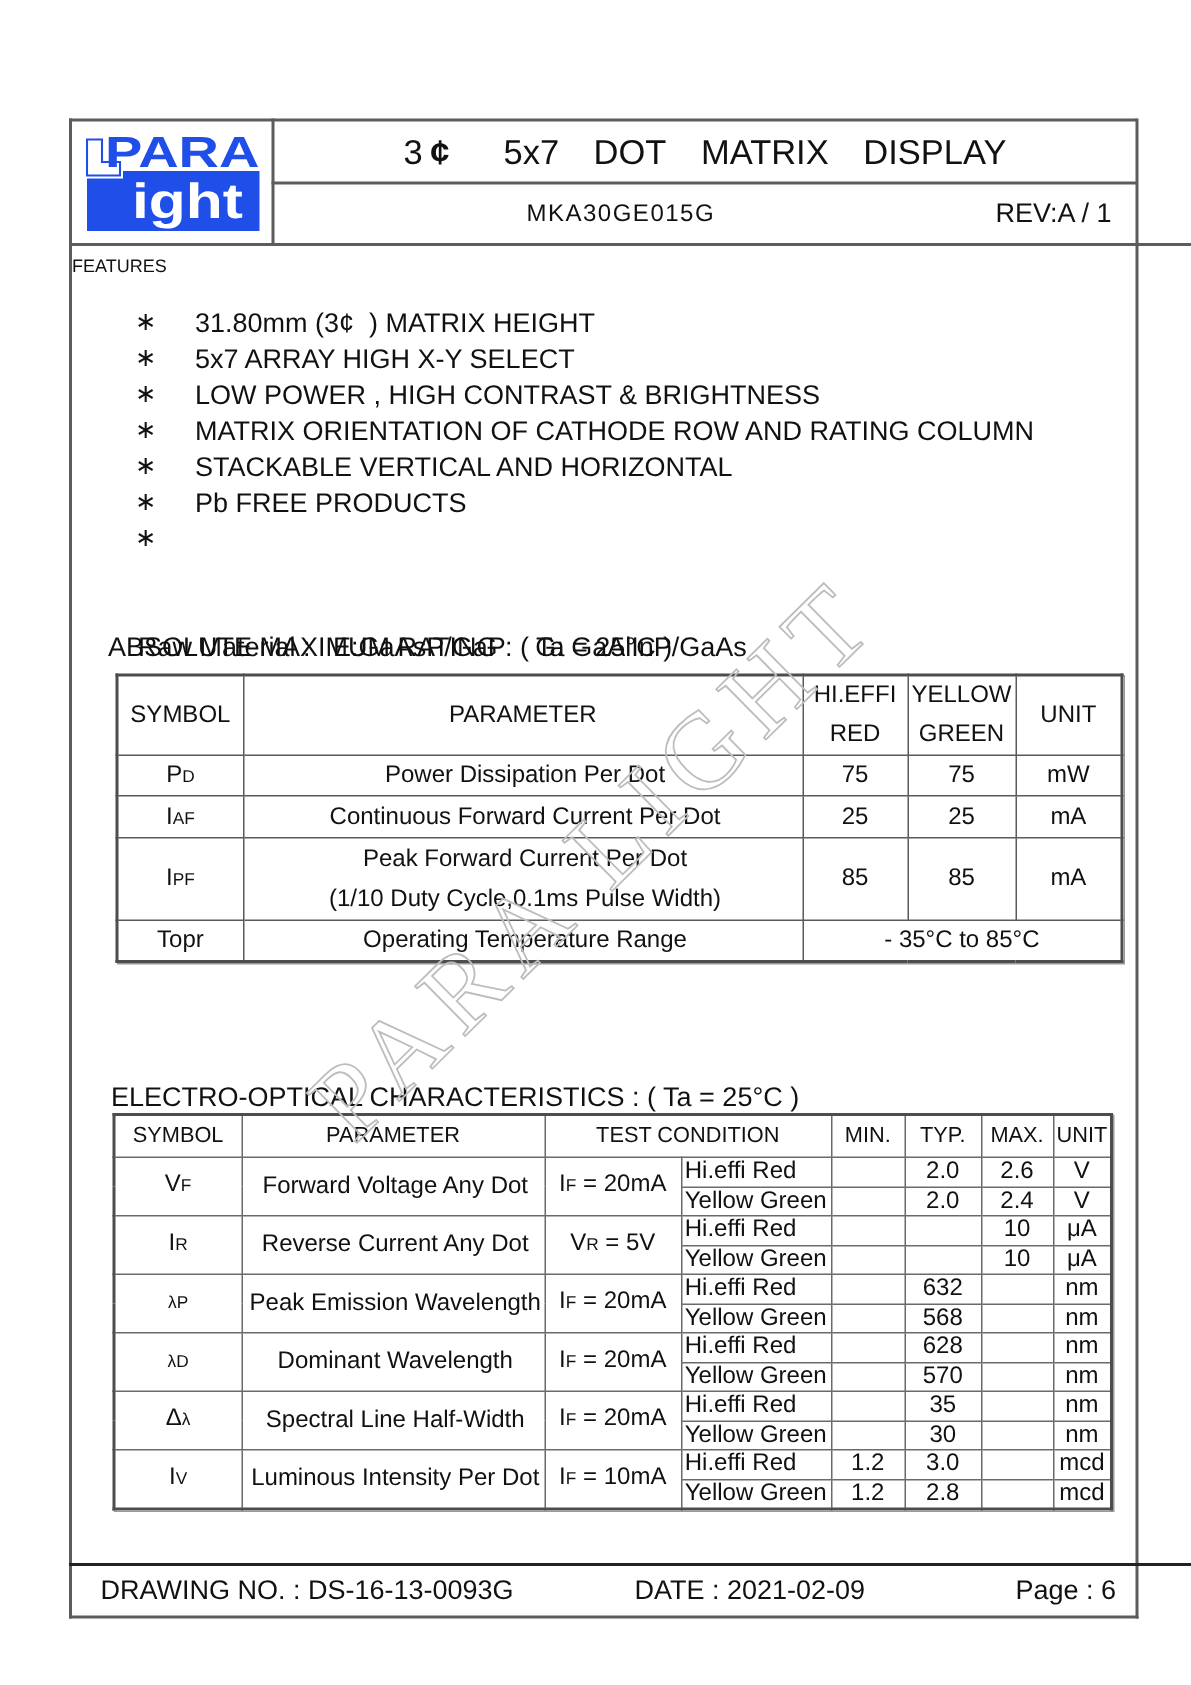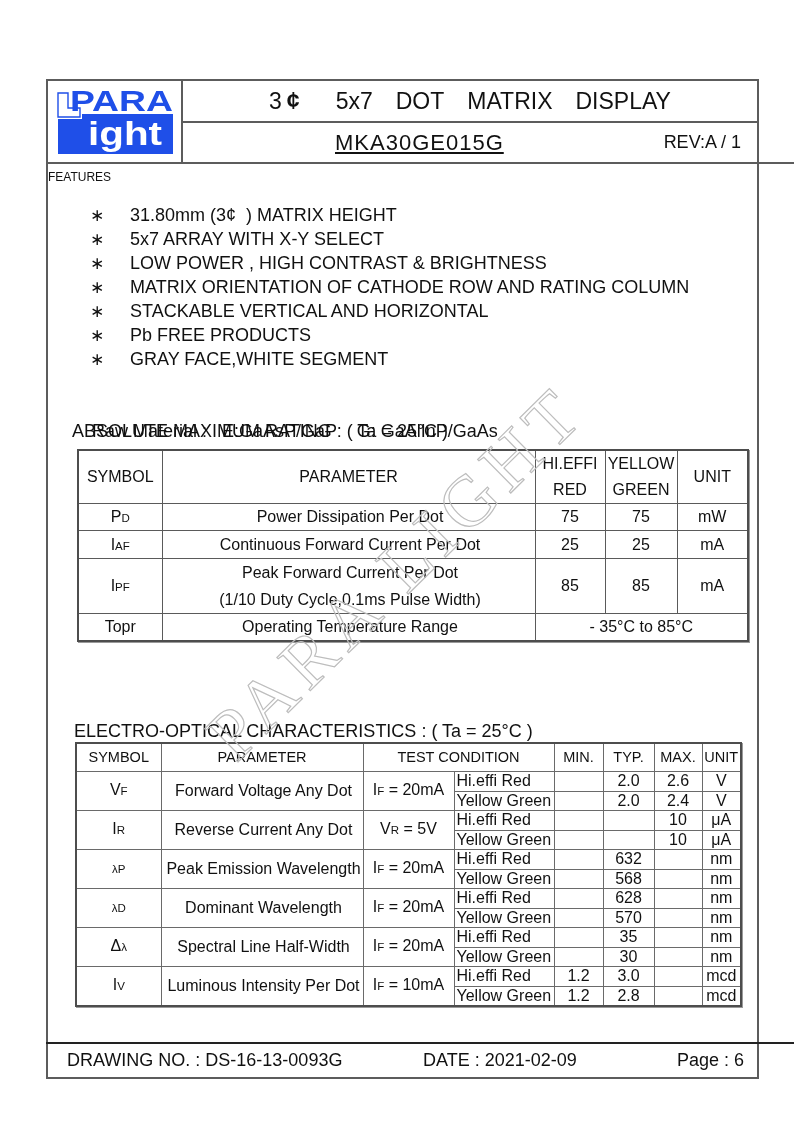--- a/index.html
+++ b/index.html
@@ -15,21 +15,21 @@
   .title-row {
     position: absolute; left: 183px; top: 81px; width: 574px; height: 40px;
     display: flex; align-items: center; justify-content: center;
     font-size: 23px; white-space: pre;
   }
   .title-row .sz { margin-right: 5px; }
   .title-row .sym { font-weight: bold; margin-right: 36px; }
   .title-row .word { margin-right: 23px; }
   .title-row .word:last-child { margin-right: 0; }
   .pn-row { position: absolute; left: 183px; top: 123px; width: 574px; height: 39px; }
-  .pn { position: absolute; left: 152px; top: 0; line-height: 39px; font-size: 22px; letter-spacing: 1px; text-decoration: underline; }
+  .pn { position: absolute; left: 168px; top: 0; line-height: 39px; font-size: 16px; letter-spacing: 1px; }
   .rev { position: absolute; right: 16px; top: 0; line-height: 39px; font-size: 18px; }
 
   .features-h { position: absolute; left: 48px; top: 167px; font-size: 12px; line-height: 20px; }
   .features { position: absolute; left: 90px; top: 203px; margin: 0; padding: 0; list-style: none; font-size: 18px; line-height: 24px; }
   .features li { display: flex; align-items: center; height: 24px; }
   .features .bullet { width: 40px; font-family: "DejaVu Sans", sans-serif; font-size: 17px; }
 
   .txt18 { position: absolute; font-size: 18px; line-height: 24px; white-space: pre; }
 
   table { border-collapse: collapse; table-layout: fixed; position: absolute; }
@@ -86,41 +86,40 @@
   </div>
 
   <div class="features-h">FEATURES</div>
   <ul class="features">
     <li>
         <span class="bullet">∗</span>
         <span style="white-space:pre">31.80mm (3¢  ) MATRIX HEIGHT</span>
       </li>
     <li>
         <span class="bullet">∗</span>
-        <span>5x7 ARRAY WITH X-Y SELECT</span>
+        <span>5x7 ARRAY HIGH X-Y SELECT</span>
       </li>
     <li>
         <span class="bullet">∗</span>
         <span>LOW POWER , HIGH CONTRAST &amp; BRIGHTNESS</span>
       </li>
     <li>
         <span class="bullet">∗</span>
         <span>MATRIX ORIENTATION OF CATHODE ROW AND RATING COLUMN</span>
       </li>
     <li>
         <span class="bullet">∗</span>
         <span>STACKABLE VERTICAL AND HORIZONTAL</span>
       </li>
     <li>
         <span class="bullet">∗</span>
         <span>Pb FREE PRODUCTS</span>
       </li>
     <li>
         <span class="bullet">∗</span>
-        <span>GRAY FACE,WHITE SEGMENT</span>
       </li>
   </ul>
 
   <div class="txt18" style="left:72px;top:395px;">
     <span>Raw Material :</span><span>   </span><span>E:GaAsP/GaP</span><span>    </span><span>G: GaAlInP/GaAs</span>
   </div>
   <div class="txt18" style="left:72px;top:419px;">ABSOLUTE MAXIMUM RATING : ( Ta = 25°C )</div>
 
   <table class="t1">
     <colgroup>

